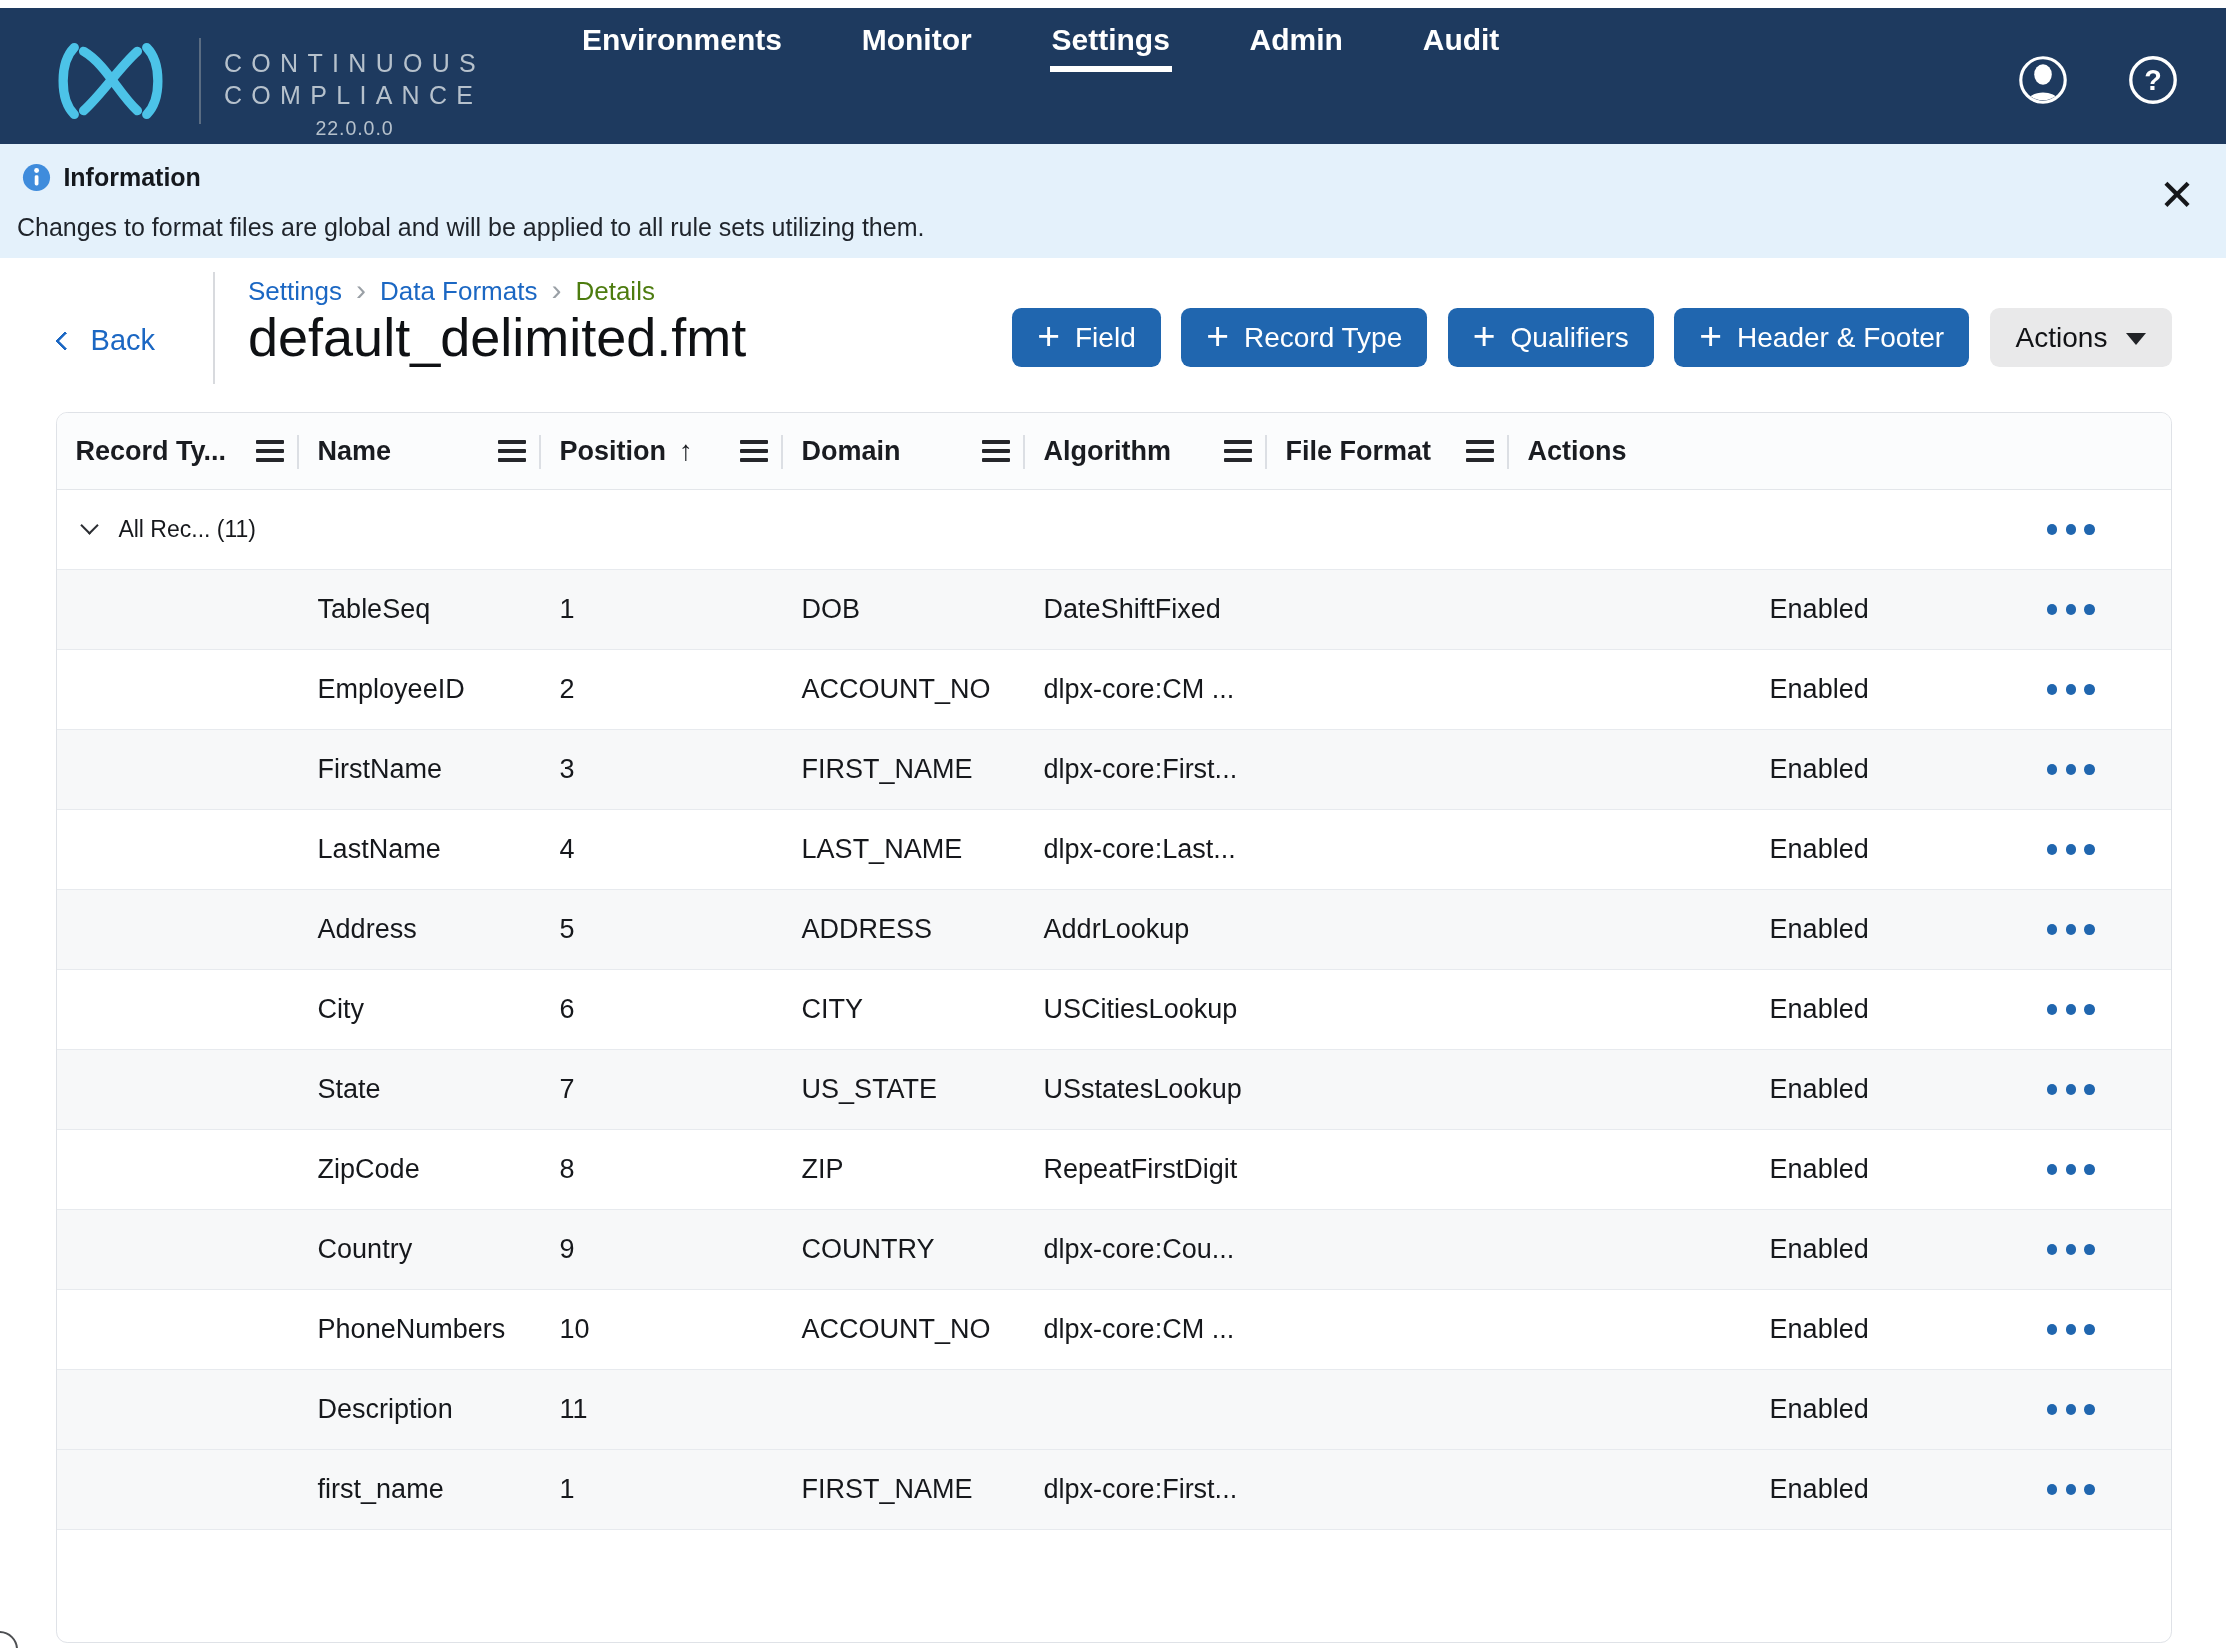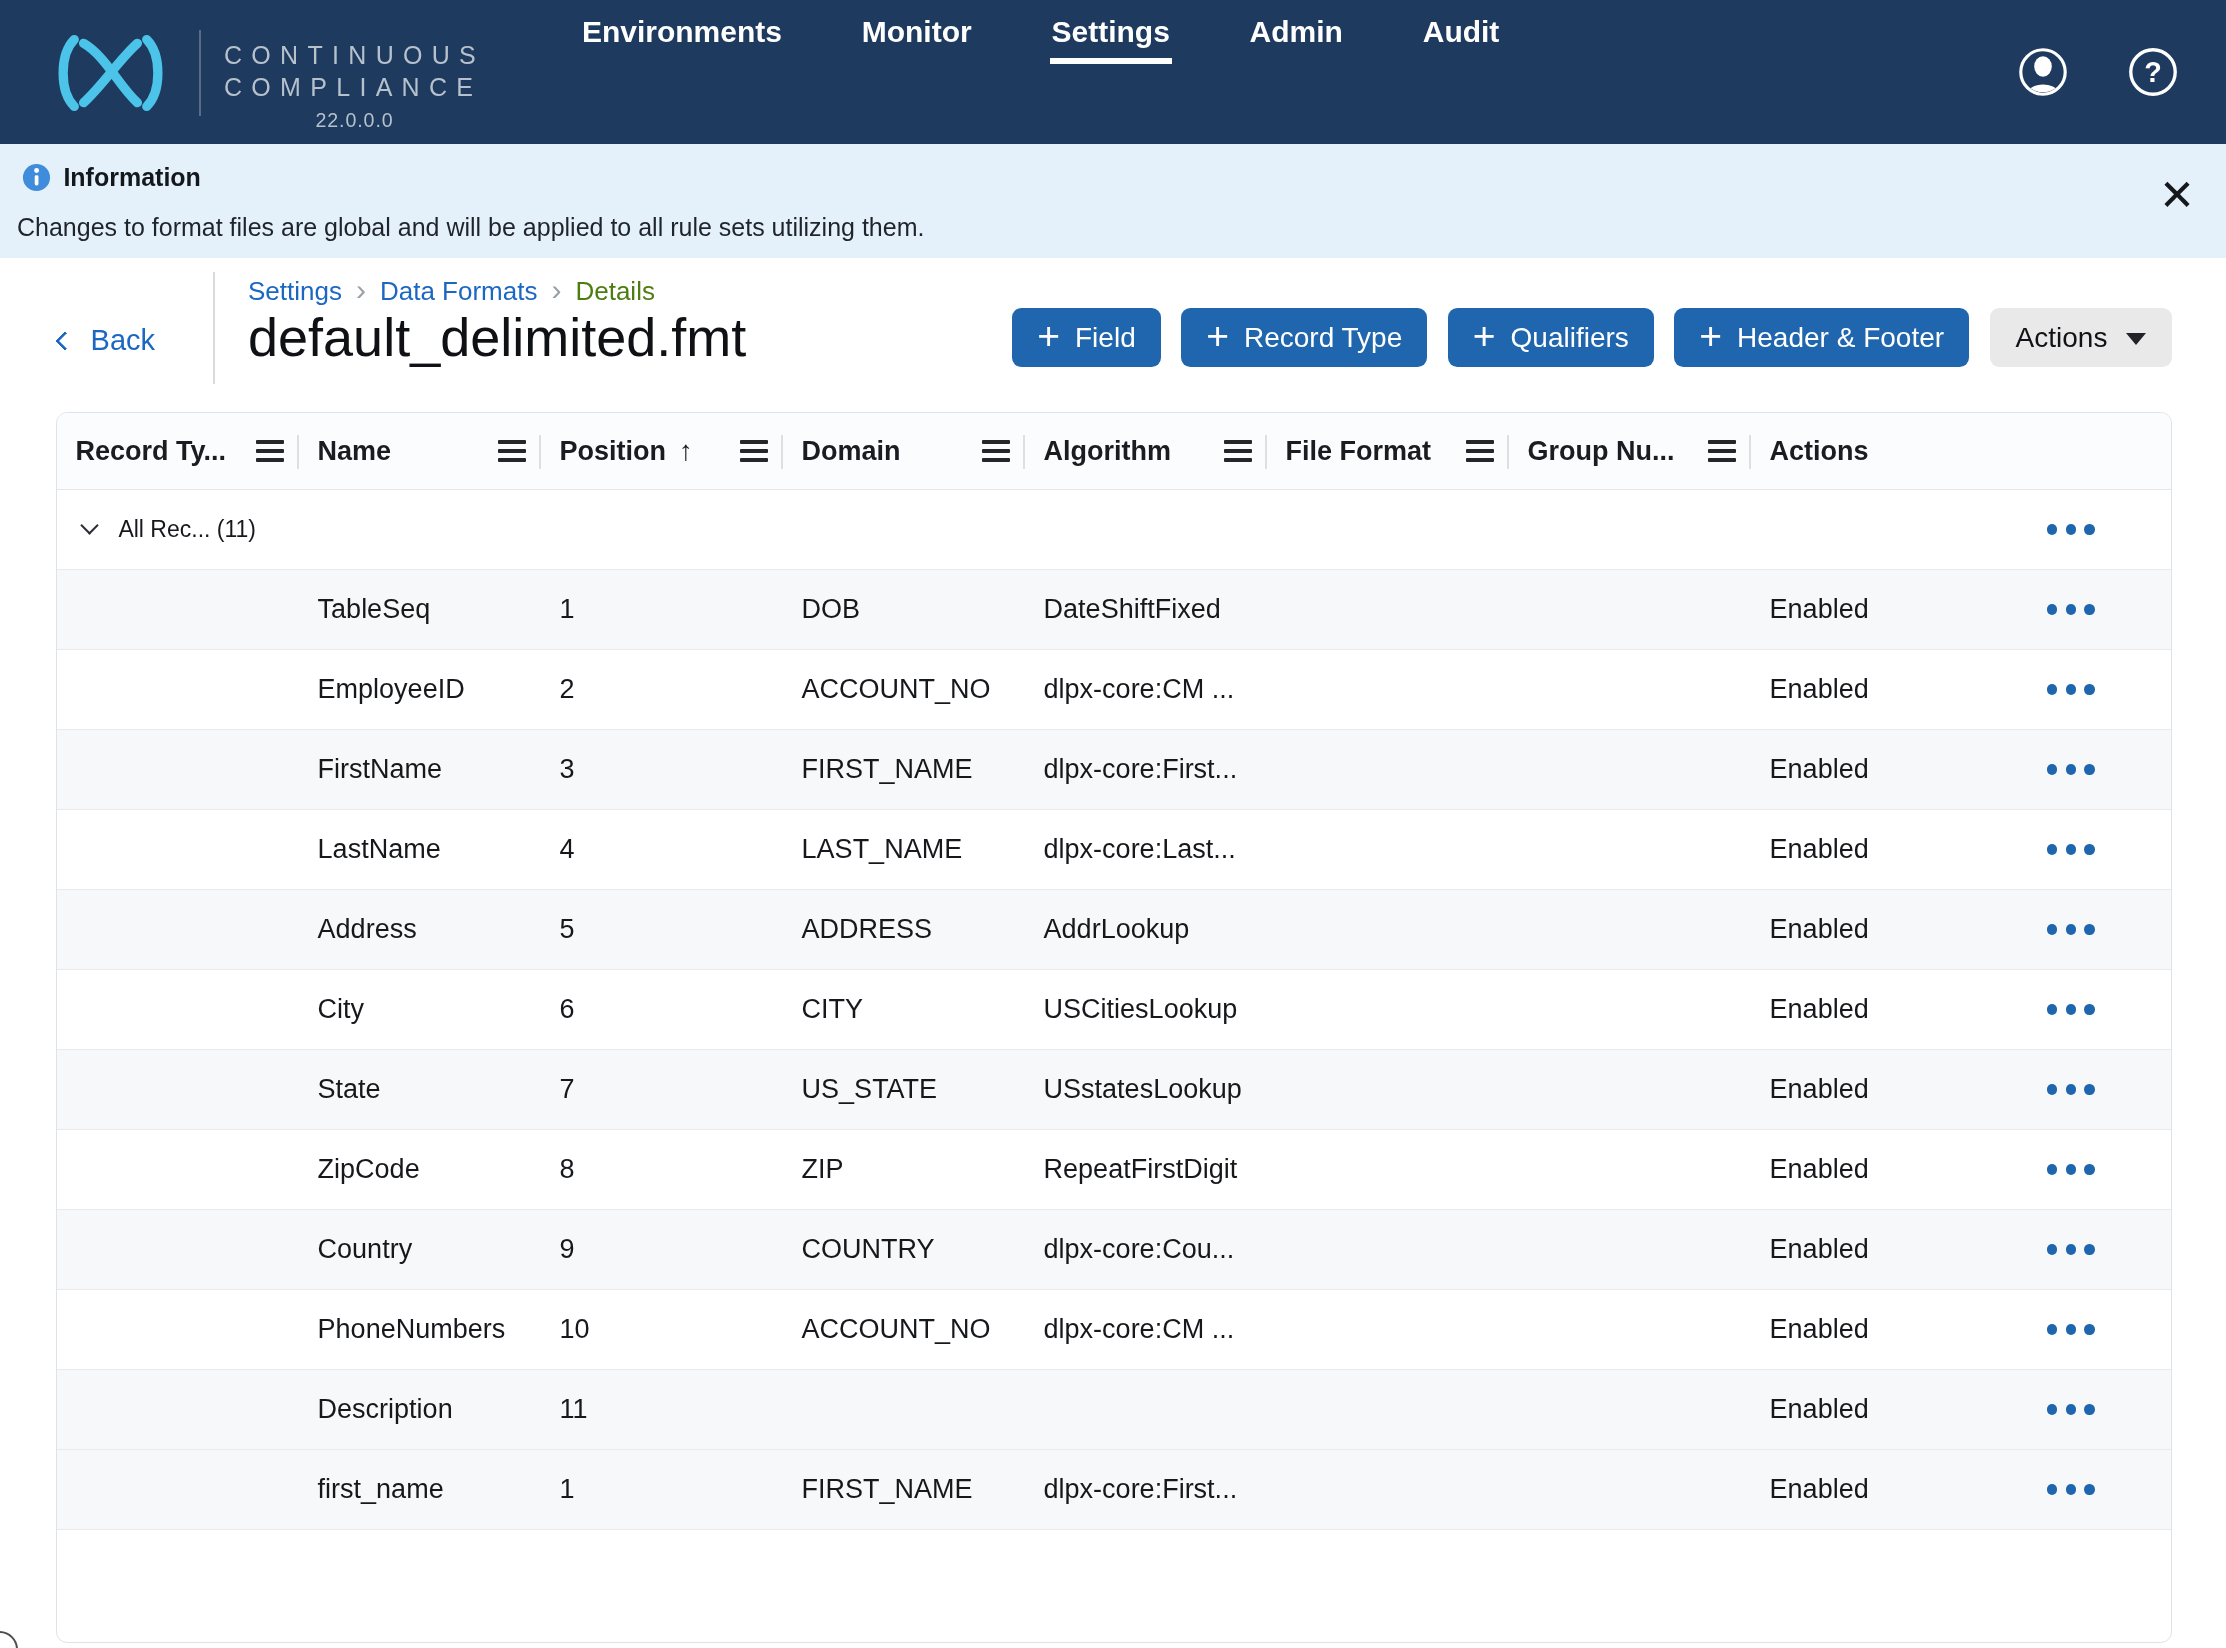--- a/index.html
+++ b/index.html
@@ -3,21 +3,21 @@
 <meta charset="utf-8">
 <style>
   * { margin:0; padding:0; box-sizing:border-box; }
   html,body { width:2226px; height:1648px; }
   body {
     position:relative; overflow:hidden; background:#ffffff;
     font-family:"Liberation Sans", sans-serif; color:#16181c;
   }
 
   
-  .navbar { position:absolute; top:0; left:0; width:2226px; height:184px; background:#1e3a5f; }
+  .navbar { position:absolute; top:8px; left:0; width:2226px; height:184px; background:#1e3a5f; }
   .logo-svg { position:absolute; left:52px; top:32px; }
   .brand-divider { position:absolute; left:199px; top:30px; width:1.9px; height:86px; background:#5a6c82; }
   .brand { position:absolute; left:224px; top:39px; color:#b6c1cc; }
   .brand-line { font-size:25px; letter-spacing:9.3px; line-height:32px; font-weight:400; white-space:nowrap; }
   .brand-version { font-size:19.6px; margin-top:5.6px; text-align:center; letter-spacing:0.9px; }
   .main-nav { position:absolute; left:580px; top:0; height:144px; display:flex; align-items:flex-start; gap:76px; }
   .nav-item { color:#ffffff; font-size:30px; font-weight:700; padding:15px 1.9px 9.3px; border-bottom:6.5px solid transparent; cursor:pointer; white-space:nowrap; }
   .nav-item.active { border-bottom-color:#ffffff; }
   .nav-icons { position:absolute; right:48px; top:0; height:144px; display:flex; align-items:center; gap:60px; }
 
@@ -212,28 +212,20 @@
       </div>
       <div class="th">
         <span class="th-label">File Format</span>
         <span class="hamb">
           <span class="hamb-bar"></span>
           <span class="hamb-bar"></span>
           <span class="hamb-bar"></span>
         </span>
       </div>
       <div class="th">
-        <span class="th-label">Group Nu...</span>
-        <span class="hamb">
-          <span class="hamb-bar"></span>
-          <span class="hamb-bar"></span>
-          <span class="hamb-bar"></span>
-        </span>
-      </div>
-      <div class="th">
         <span class="th-label">Actions</span>
       </div>
     </div>
   <div>
       <div class="grid group-row">
         <div class="group-cell">
           <span class="chevron-down"></span>
           <span class="group-label">All Rec... (11)</span>
         </div>
         <div class="cell actions-cell">

